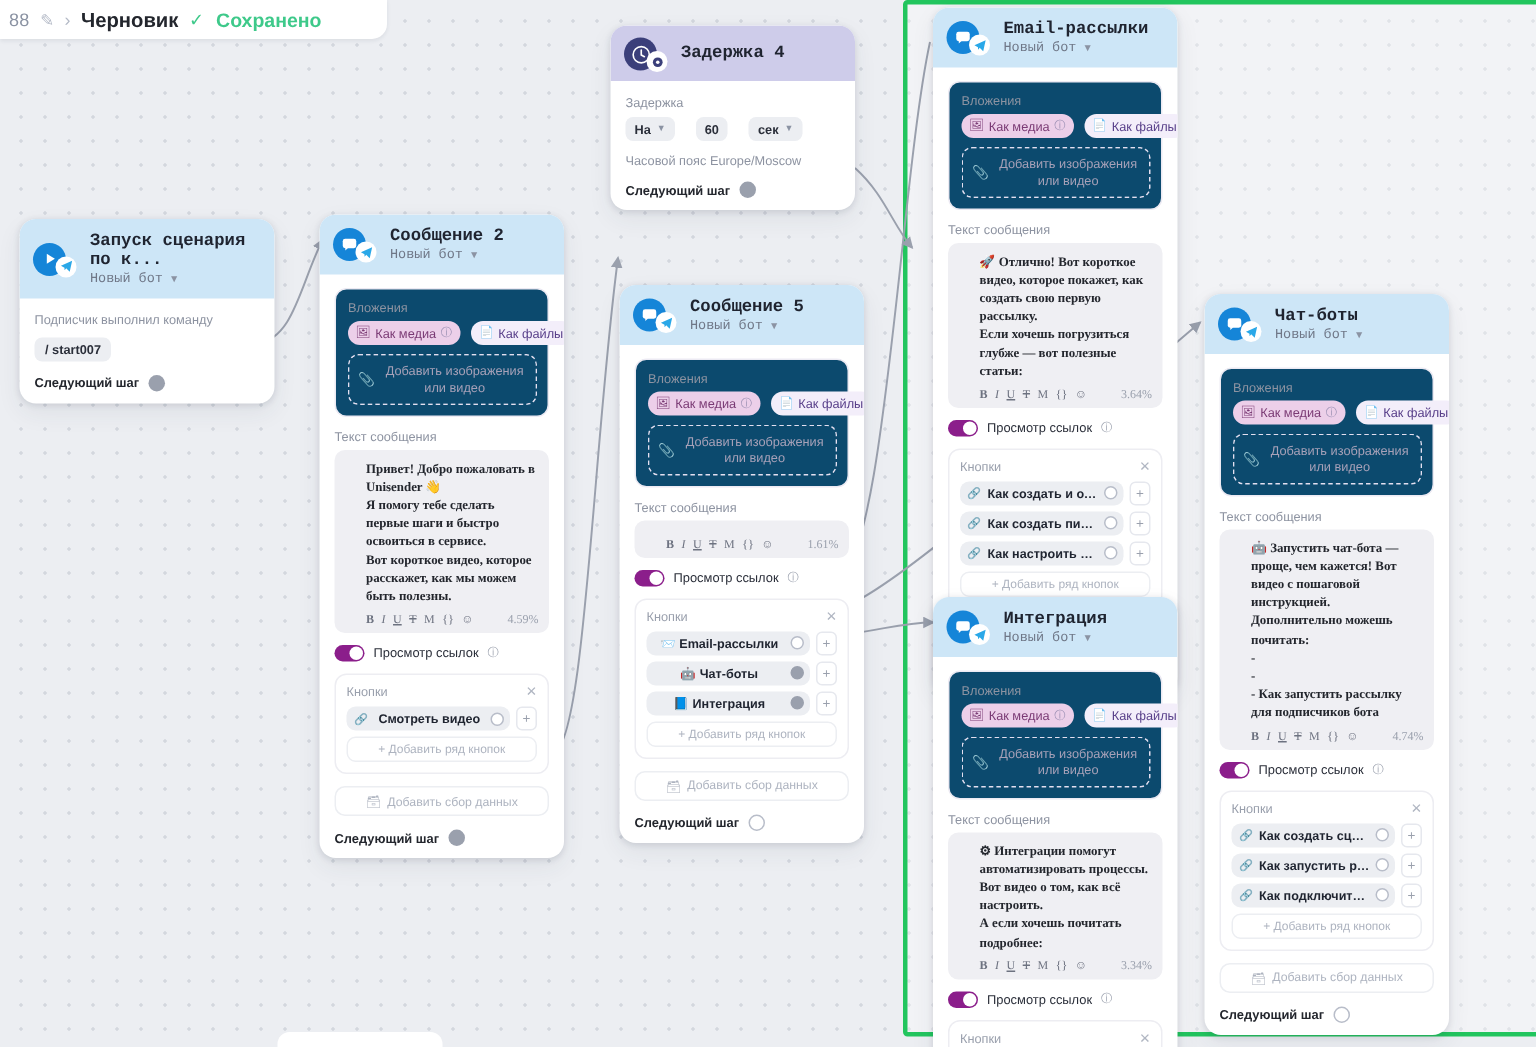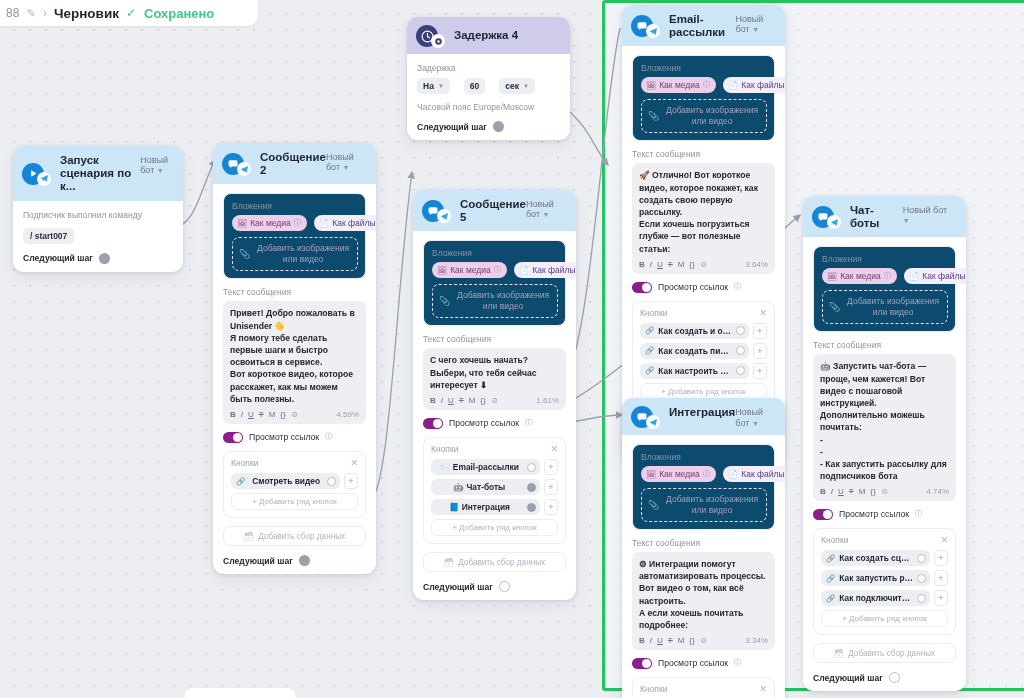--- a/index.html
+++ b/index.html
@@ -73,21 +73,21 @@
     position: relative;
   }
   .avatar.dark { background: #3b3f7a; }
   .avatar svg { display:block; }
   .badge-tg {
     position: absolute; right: -7px; bottom: -1px;
     width: 14px; height: 14px; border-radius: 50%;
     background: #fff;
     display:flex; align-items:center; justify-content:center;
   }
-  .head-texts { display: flex; flex-direction: row; margin-left: 9px; line-height: 1.15; }
+  .head-texts { display: flex; flex-direction: column; margin-left: 9px; line-height: 1.15; font-family: Liberation Mono, monospace; }
   .head-title { font-size: 11.5px; font-weight: bold; color: #1f2430; }
   .head-sub { font-size: 9px; color: #6f7787; margin-top: 1px; }
   .head-sub .caret { font-size: 7px; color:#8b93a3; }
 
   .node-body { padding: 9px 10px 8px 10px; }
 
   .sec-label { font-size: 8.5px; color: #8d93a1; margin-bottom: 4px; }
 
   .attach-box {
     border: 1px solid #eceaf3;
@@ -114,21 +114,22 @@
     padding: 4px 6px;
     text-align: center;
   }
   .drop-zone .clip { font-size: 9px; color: #b4acc6; }
   .drop-zone .dz-text { font-size: 8.5px; color: #a7a1b8; line-height: 1.3; }
 
   .msg-label { font-size: 8.5px; color: #8d93a1; margin: 8px 0 4px 0; }
   .msg-box {
     background: #efeff3;
     border-radius: 7px;
-    padding: 6px 7px 3px 7px;
+    padding: 6px 7px 3px 21px;
+    font-family: Liberation Serif, serif;
   }
   .msg-text {
     font-size: 8.6px; color: #23262d; line-height: 1.42;
     white-space: pre-wrap; font-weight: bold;
   }
   .msg-toolbar {
     display: flex; align-items: center; gap: 5px;
     margin-top: 5px; padding-bottom: 2px;
   }
   .msg-toolbar .tool { font-size: 8px; color: #6d7280; }
@@ -445,21 +446,20 @@
               <span>Как файлы</span>
             </span>
         </div>
         <div class="drop-zone">
           <span class="clip">📎</span>
           <span class="dz-text">Добавить изображения или видео</span>
         </div>
       </div>
       <div class="msg-label">Текст сообщения</div>
       <div class="msg-box">
-        <div class="msg-text">С чего хочешь начать? Выбери, что тебя сейчас интересует ⬇</div>
         <div class="msg-toolbar">
           <span class="tool b">B</span>
           <span class="tool i">I</span>
           <span class="tool u">U</span>
           <span class="tool s">T</span>
           <span class="tool">M</span>
           <span class="tool">{}</span>
           <span class="tool">☺</span>
           <span class="pct">1.61%</span>
         </div>

